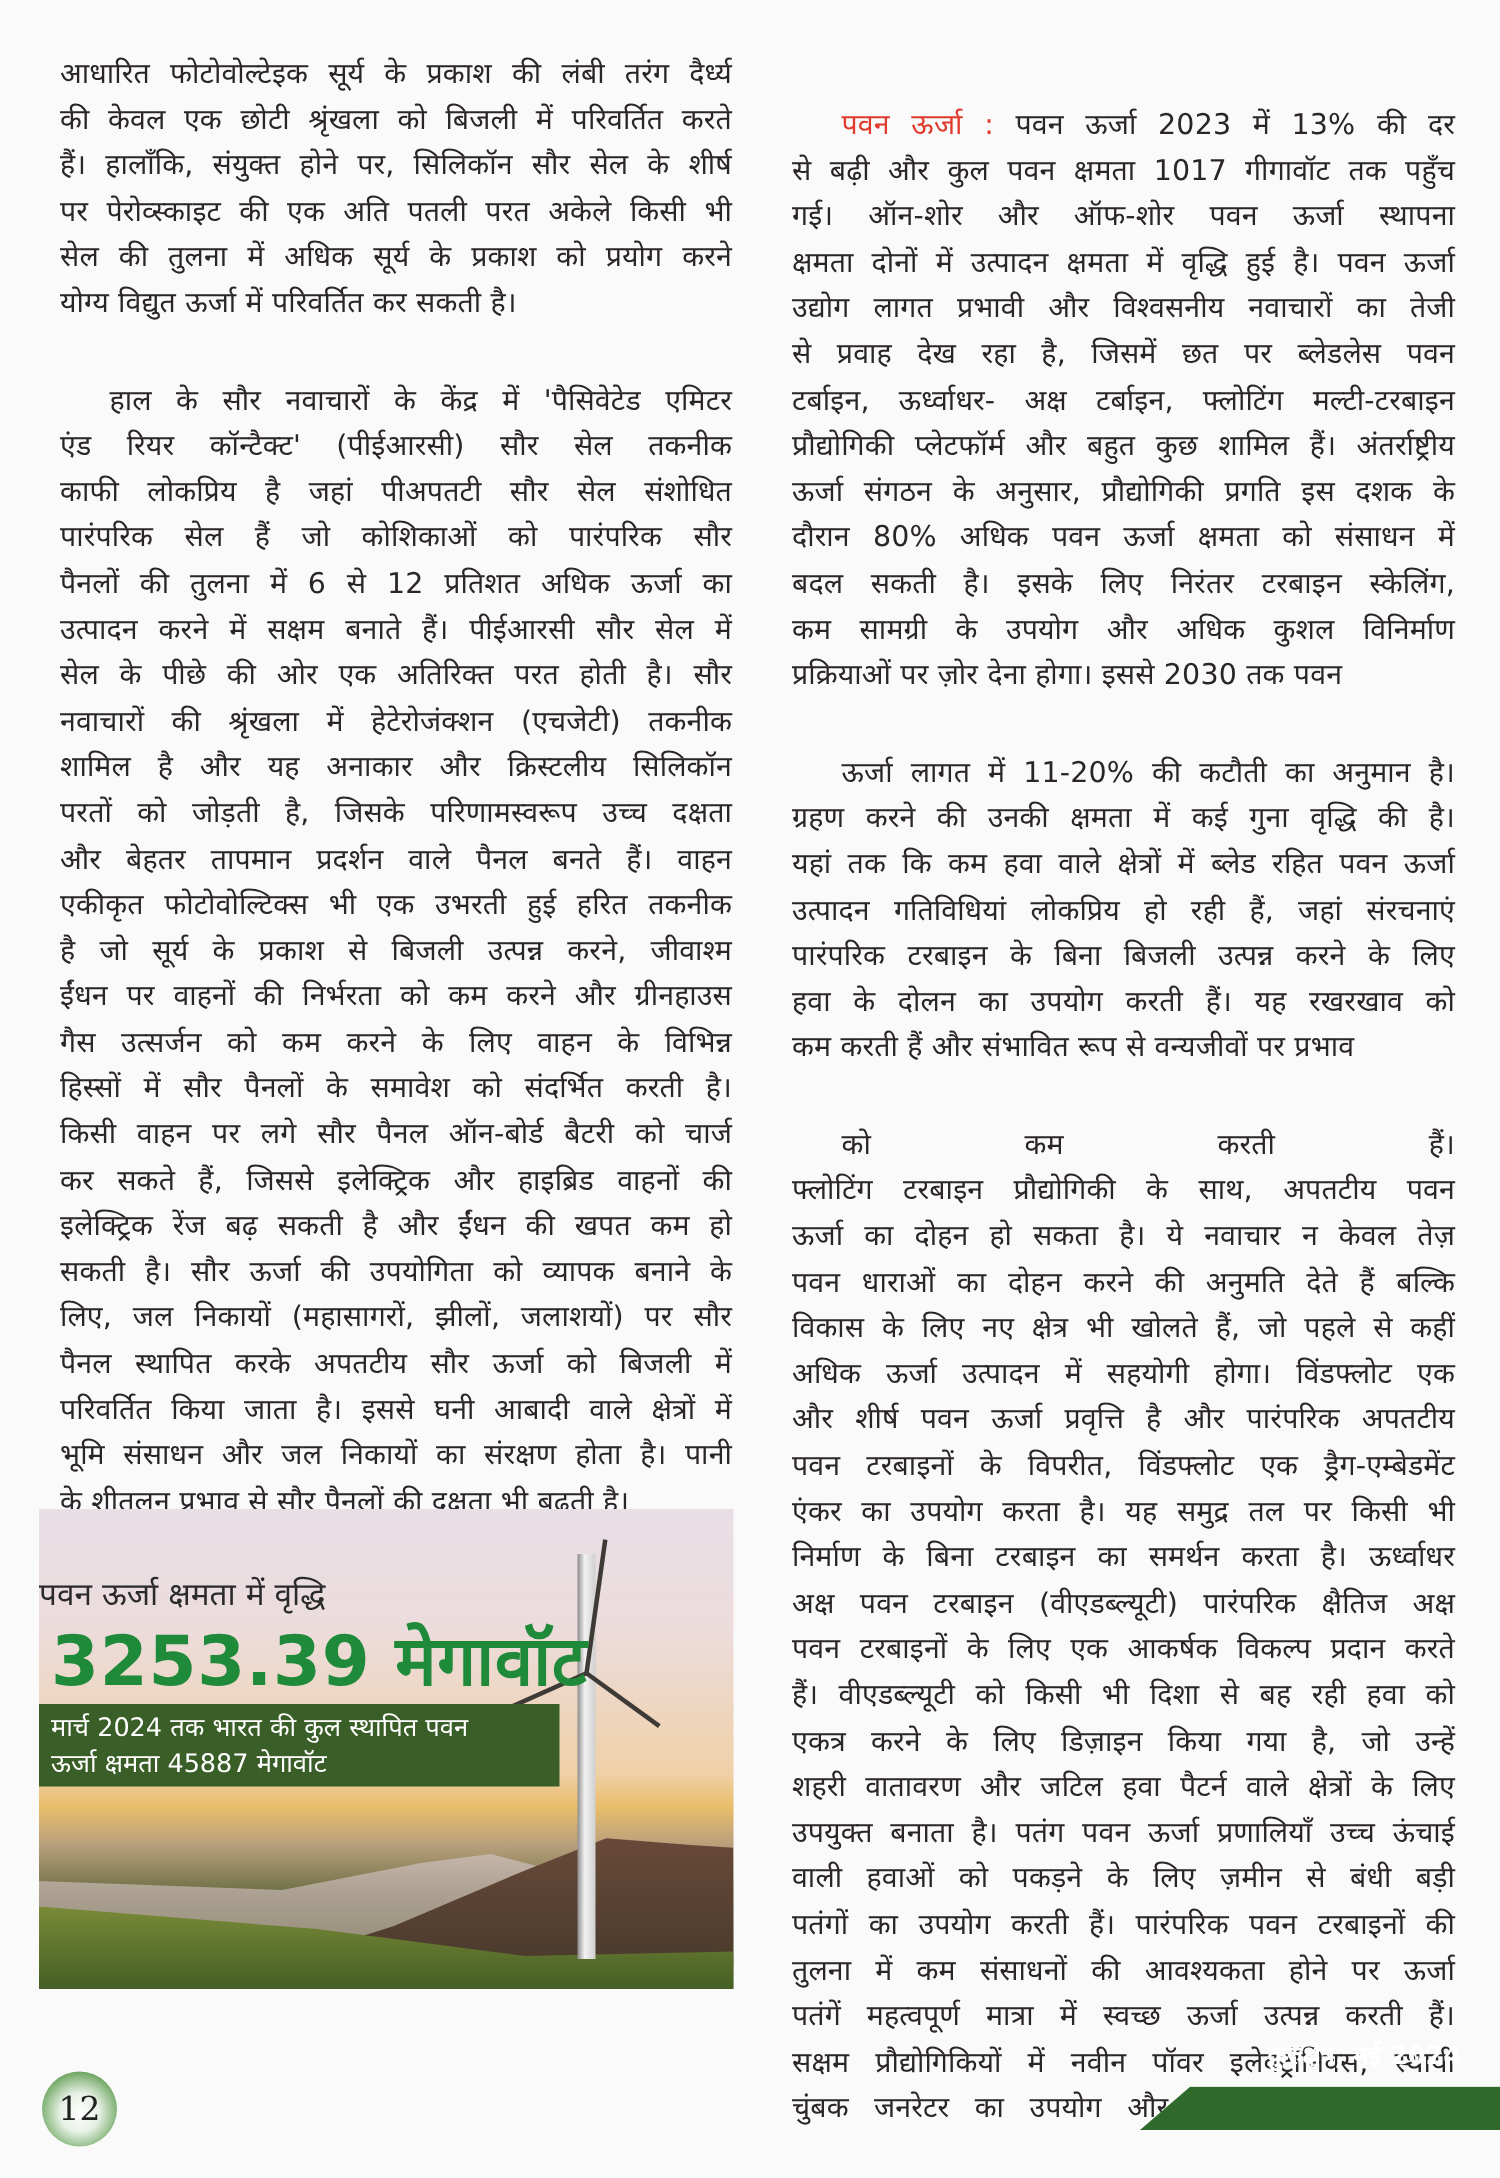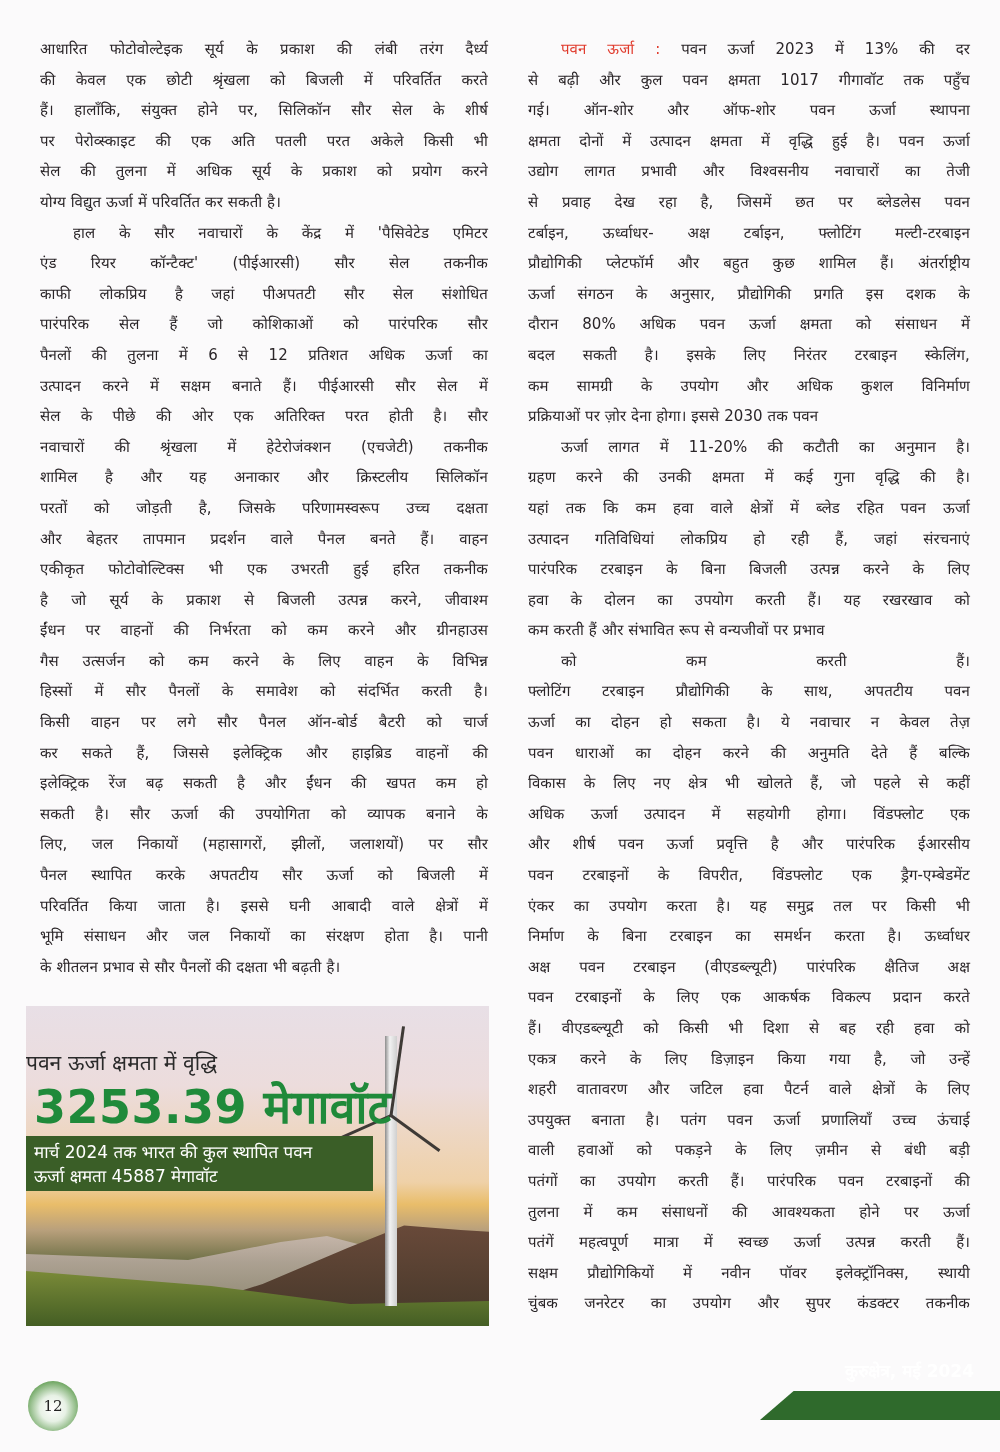--- a/index.html
+++ b/index.html
@@ -4,30 +4,30 @@
 <style>
   html, body { margin: 0; padding: 0; }
   body {
     width: 1000px; height: 1452px; position: relative; overflow: hidden;
     background: #fbfafb;
     font-family: "DejaVu Sans", sans-serif;
     color: #2a2528;
   }
   .col {
     position: absolute;
-    font-size: 15px;
+    font-size: 19px;
     line-height: 30.6px;
     text-align: justify;
     letter-spacing: 0.1px;
   }
   .col-left { left: 40px; top: 34px; width: 448px; }
   .col-right { left: 528px; top: 34px; width: 442px; }
   .line { display: block; white-space: nowrap; text-align-last: justify; text-align: justify; }
   .line.last { text-align-last: left; }
-  .indent { padding-left: 33px; }
+  .indent { padding-left: 33px; margin-top: 34px; }
   .lead { color: #e03a2c; }
 
   
   .panel {
     position: absolute; left: 26px; top: 1006px; width: 463px; height: 320px;
     overflow: hidden;
     background: linear-gradient(180deg, #e8dfe6 0%, #ecdcdc 25%, #efd1a8 55%, #e9bd6a 62%, #b9a07c 70%, #6c6f45 80%, #4d6327 90%, #3f5423 100%);
   }
   .mtn1 { position:absolute; left:0; top:230px; width:463px; height:60px;
     background: linear-gradient(180deg,#cbbcb6,#a99a8f); clip-path: polygon(0 30%, 35% 40%, 55% 10%, 65% 0%, 75% 20%, 100% 30%, 100% 100%, 0 100%); opacity:.8;}
@@ -40,21 +40,21 @@
   .blade { position:absolute; background:#3e3a36; height:3px; transform-origin: 0 50%; }
   .panel-title { position:absolute; left:0; top:42px; font-size:21px; color:#2a2a2a; }
   .panel-big { position:absolute; left:8px; top:68px; font-size:46px; font-weight:bold; color:#1f8a3a; letter-spacing:0.5px; }
   .panel-box { position:absolute; left:0; top:130px; width:347px; height:55px; background:#3a5e27; color:#fff;
     font-size:17px; line-height:24px; padding:4px 0 16px 8px; box-sizing:border-box; }
 
   .page-num {
     position:absolute; left:28px; top:1381px; width:50px; height:50px; border-radius:50%;
     background: radial-gradient(circle at 50% 55%, #ffffff 0%, #e7f1e5 35%, #6aa35c 75%, #2d6e2a 100%);
     display:flex; align-items:center; justify-content:center;
-    font-family:"DejaVu Serif", serif; font-size:15px; color:#222;text-align:center;
+    font-family:"DejaVu Serif", serif; font-size:22px; color:#222;text-align:center;
   }
   .footer-band {
     position:absolute; left:760px; top:1391px; width:240px; height:29px;
     background:#2f6a2c; clip-path: polygon(14% 0, 100% 0, 100% 100%, 0 100%);
   }
   .footer-text {
     position:absolute; right:26px; top:1358px; color:#fff; font-size:17px; font-weight:bold; line-height:26px;
   }
 </style>
 </head>
@@ -114,21 +114,21 @@
     <span class="line">उत्पादन गतिविधियां लोकप्रिय हो रही हैं, जहां संरचनाएं</span>
     <span class="line">पारंपरिक टरबाइन के बिना बिजली उत्पन्न करने के लिए</span>
     <span class="line">हवा के दोलन का उपयोग करती हैं। यह रखरखाव को</span>
     <span class="line last">कम करती हैं और संभावित रूप से वन्यजीवों पर प्रभाव</span>
     <span class="line indent">को कम करती हैं।</span>
     <span class="line">फ्लोटिंग टरबाइन प्रौद्योगिकी के साथ, अपतटीय पवन</span>
     <span class="line">ऊर्जा का दोहन हो सकता है। ये नवाचार न केवल तेज़</span>
     <span class="line">पवन धाराओं का दोहन करने की अनुमति देते हैं बल्कि</span>
     <span class="line">विकास के लिए नए क्षेत्र भी खोलते हैं, जो पहले से कहीं</span>
     <span class="line">अधिक ऊर्जा उत्पादन में सहयोगी होगा। विंडफ्लोट एक</span>
-    <span class="line">और शीर्ष पवन ऊर्जा प्रवृत्ति है और पारंपरिक ईआरसीय</span>
+    <span class="line">और शीर्ष पवन ऊर्जा प्रवृत्ति है और पारंपरिक अपतटीय</span>
     <span class="line">पवन टरबाइनों के विपरीत, विंडफ्लोट एक ड्रैग-एम्बेडमेंट</span>
     <span class="line">एंकर का उपयोग करता है। यह समुद्र तल पर किसी भी</span>
     <span class="line">निर्माण के बिना टरबाइन का समर्थन करता है। ऊर्ध्वाधर</span>
     <span class="line">अक्ष पवन टरबाइन (वीएडब्ल्यूटी) पारंपरिक क्षैतिज अक्ष</span>
     <span class="line">पवन टरबाइनों के लिए एक आकर्षक विकल्प प्रदान करते</span>
     <span class="line">हैं। वीएडब्ल्यूटी को किसी भी दिशा से बह रही हवा को</span>
     <span class="line">एकत्र करने के लिए डिज़ाइन किया गया है, जो उन्हें</span>
     <span class="line">शहरी वातावरण और जटिल हवा पैटर्न वाले क्षेत्रों के लिए</span>
     <span class="line">उपयुक्त बनाता है। पतंग पवन ऊर्जा प्रणालियाँ उच्च ऊंचाई</span>
     <span class="line">वाली हवाओं को पकड़ने के लिए ज़मीन से बंधी बड़ी</span>

